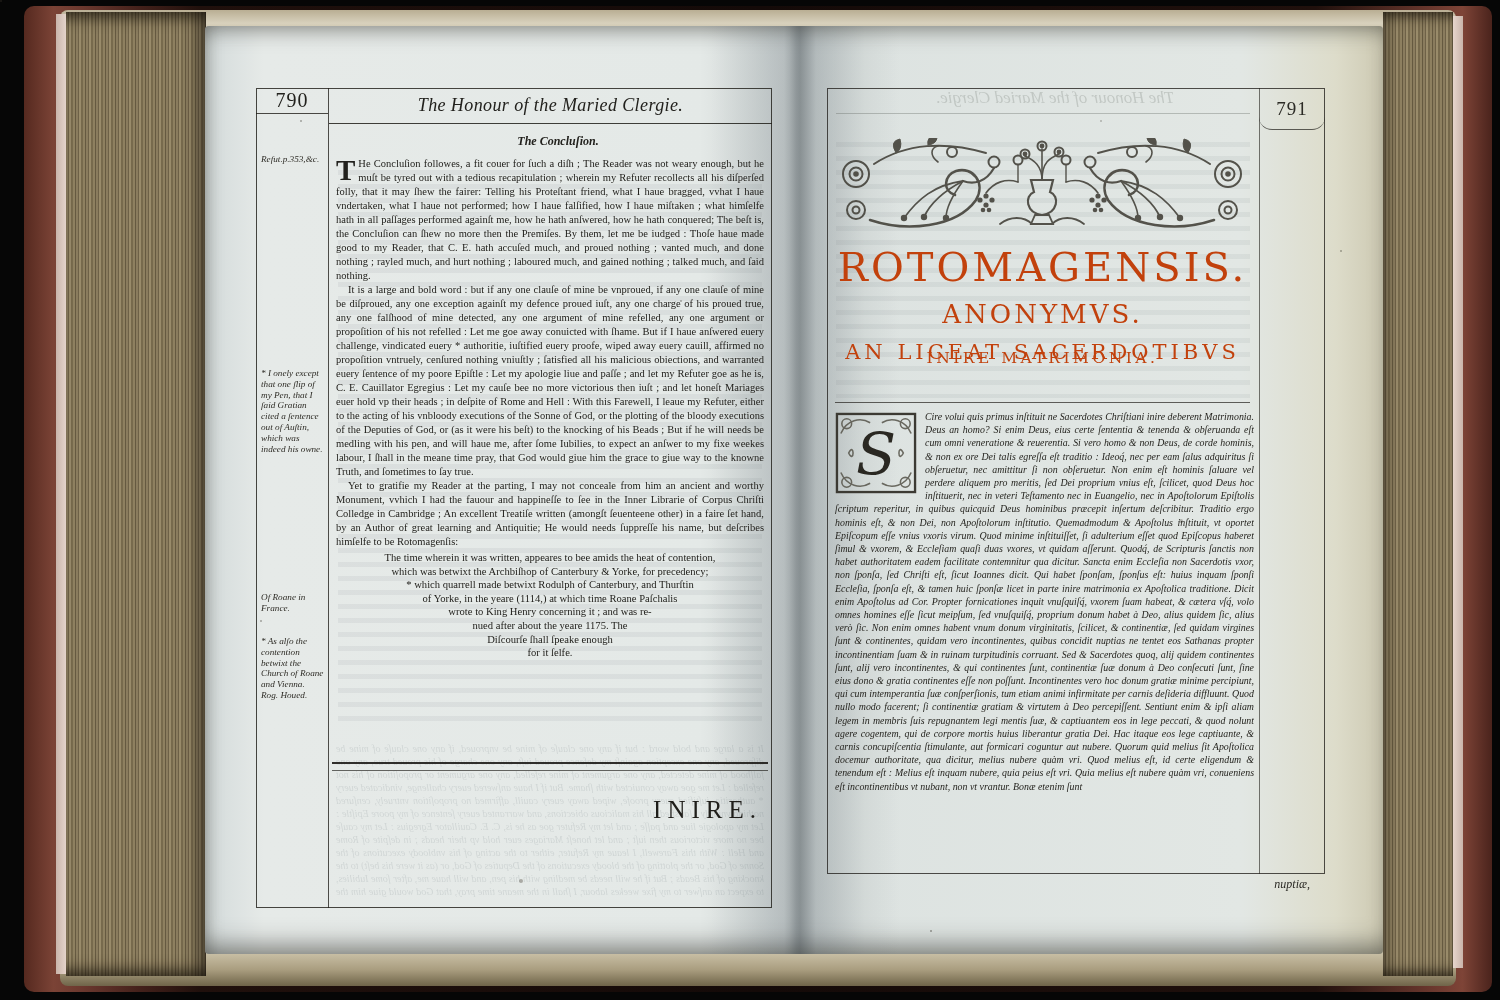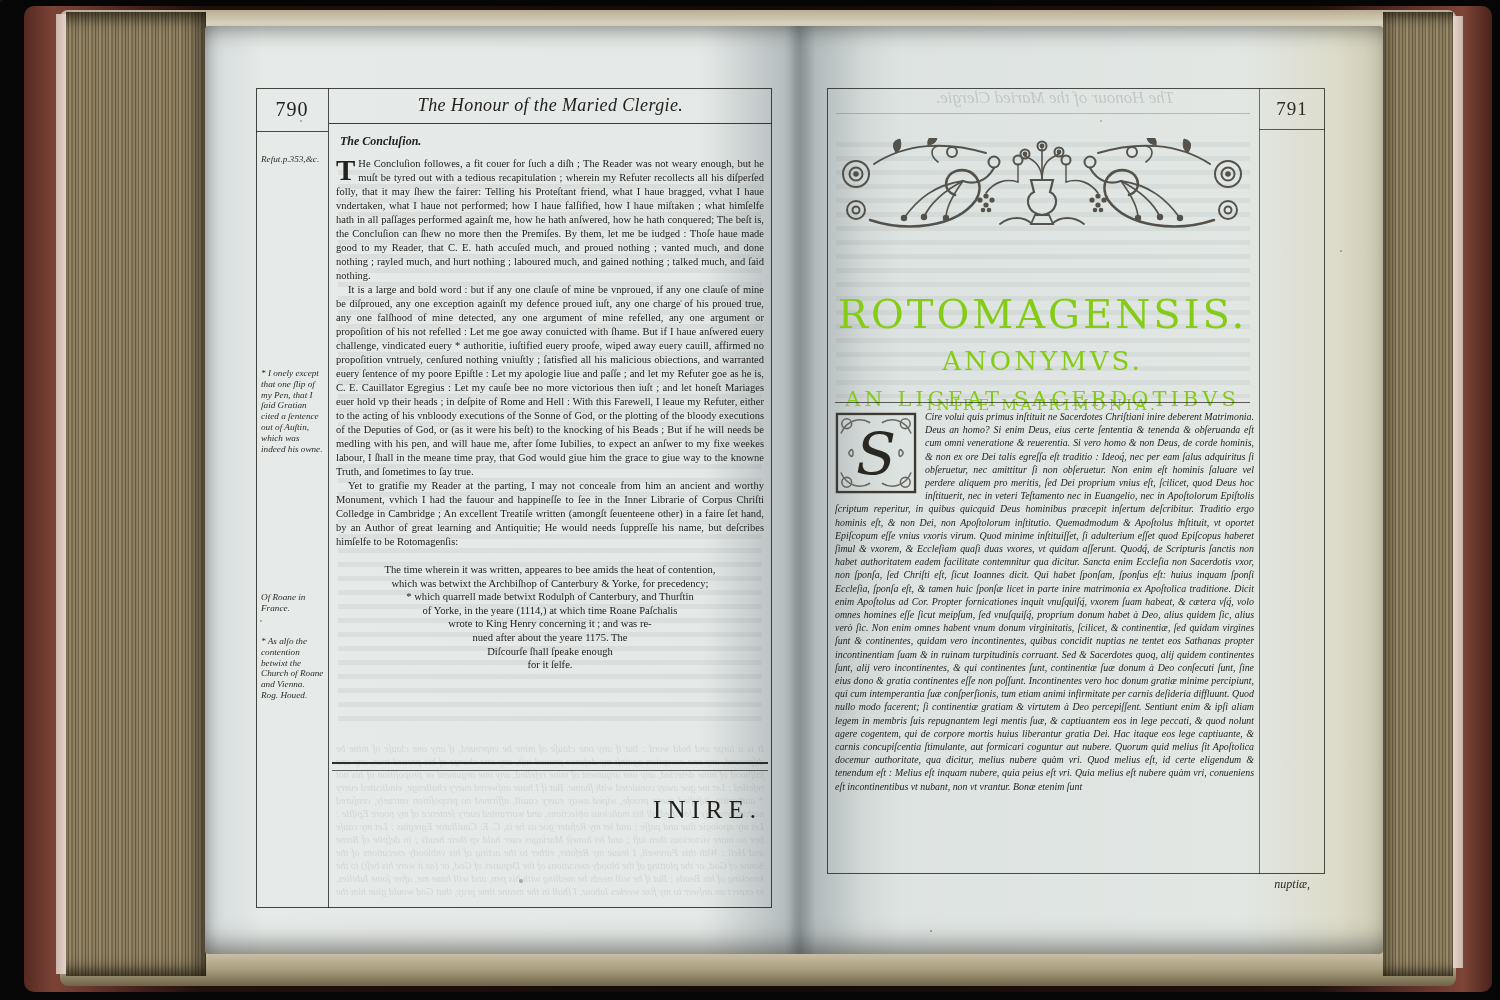--- a/index.html
+++ b/index.html
@@ -41,43 +41,43 @@
   .l-stripes { left:338px; top:170px; width:424px; height:560px; }
   .r-stripes { left:836px; top:142px; width:414px; height:256px; }
   .l-ghost-par { left:336px; top:742px; width:428px; height:156px; overflow:hidden;
     transform:scaleX(-1); opacity:.13; filter:blur(.55px);
     font-style:italic; font-size:10px; line-height:13px; color:#44525a; text-align:justify; }
   .r-ghost-header { left:860px; top:88px; width:390px; text-align:center;
     transform:scaleX(-1); opacity:.3; color:#7e857f; font-style:italic; font-size:17px; filter:blur(.35px); }
   .r-ghost-rule { left:836px; top:113px; width:414px; border-top:1px solid rgba(95,100,95,.35); }
   .lframe { left:256px; top:88px; width:516px; height:820px; border:1.6px solid rgba(32,30,25,.82); }
   .l-divider { left:328px; top:88px; width:0; height:820px; border-left:1.5px solid rgba(32,30,25,.78); }
-  .l-pagenum { left:256px; top:88px; width:72px; height:44px; border-bottom:1.5px solid rgba(32,30,25,.8);
+  .l-pagenum { left:256px; top:88px; width:72px; height:26px; border-bottom:1.5px solid rgba(32,30,25,.8);
     display:flex; align-items:center; justify-content:center; font-size:20px; letter-spacing:1px; }
   .l-header { left:329px; top:88px; width:443px; height:36px; border-bottom:1.8px solid rgba(32,30,25,.85);
     display:flex; align-items:center; justify-content:center; font-style:italic; font-size:18px; letter-spacing:.4px; }
-  .l-section { left:340px; top:134px; width:420px; font-style:italic; font-weight:bold; font-size:12px; }
+  .l-section { left:348px; top:134px; width:420px; text-align:center; font-style:italic; font-weight:bold; font-size:12px; }
   .l-body { left:336px; top:157px; width:428px; font-size:10.5px; line-height:14px; text-align:justify; }
   .l-body p.ind { text-indent:12px; }
   .dropT { float:left; font-size:29px; line-height:25px; padding:1px 3px 0 0; font-weight:bold; }
-  .l-closing { margin-top:14px; }
+  .l-closing { margin-top:2px; }
   .l-closing div { text-align:center; font-size:10.6px; line-height:13.6px; }
   .l-rule1 { left:332px; top:762px; width:436px; border-top:2.4px solid rgba(28,26,22,.9); }
   .l-rule2 { left:332px; top:770px; width:436px; border-top:1px solid rgba(28,26,22,.65); }
   .l-catch { left:336px; top:796px; width:426px; text-align:right; font-size:25px; letter-spacing:6px; color:#1f1e1a; }
   .mnote { left:261px; width:63px; font-size:9.2px; line-height:10.8px; font-style:italic; color:#2e2c26; }
   .mn0 { top:154px; } .mn1 { top:368px; } .mn2 { top:592px; } .mn3 { top:636px; }
 
   
   .rframe { left:827px; top:88px; width:498px; height:786px; border:1.6px solid rgba(32,30,25,.78); }
   .r-divider { left:1259px; top:88px; width:0; height:786px; border-left:1.4px solid rgba(32,30,25,.6); }
   .r-pagenum { left:1259px; top:88px; width:66px; height:42px; border-bottom:1.4px solid rgba(32,30,25,.7);
-    display:flex; align-items:center; justify-content:center; font-size:19px; letter-spacing:1px; color:#2b2a25; }
+    display:flex; align-items:center; justify-content:center; font-size:19px; letter-spacing:1px; color:#2b2a25;border-radius:13px; }
   .ornament { left:834px; top:138px; width:416px; height:97px; }
-  .r-title { width:419px; left:833px; text-align:center; font-family:"DejaVu Serif","Liberation Serif",serif; color:#84cc16;margin-top:47px; }
+  .r-title { width:419px; left:833px; text-align:center; font-family:"DejaVu Serif","Liberation Serif",serif; color:#c2410c; }
   .rt1 { top:244px; font-size:40px; letter-spacing:3px; }
   .rt2 { top:299px; font-size:26px; letter-spacing:3px; }
   .rs1 { top:340px; font-size:21px; letter-spacing:4px; }
   .rs2 { top:349px; font-size:15.5px; letter-spacing:3.5px; }
   .r-title-rule { left:835px; top:402px; width:415px; border-top:1.3px solid rgba(35,33,28,.7); }
   .r-body { left:835px; top:410px; width:419px; height:462px; overflow:hidden;
     font-style:italic; font-size:9.9px; line-height:13.2px; text-align:justify; color:#25241f; }
   .dropS { float:left; width:82px; height:82px; margin:2px 8px 2px 0; }
   .r-catch { left:1080px; top:877px; width:230px; text-align:right; font-style:italic; font-size:12px; color:#2b2a25; }
 </style>

